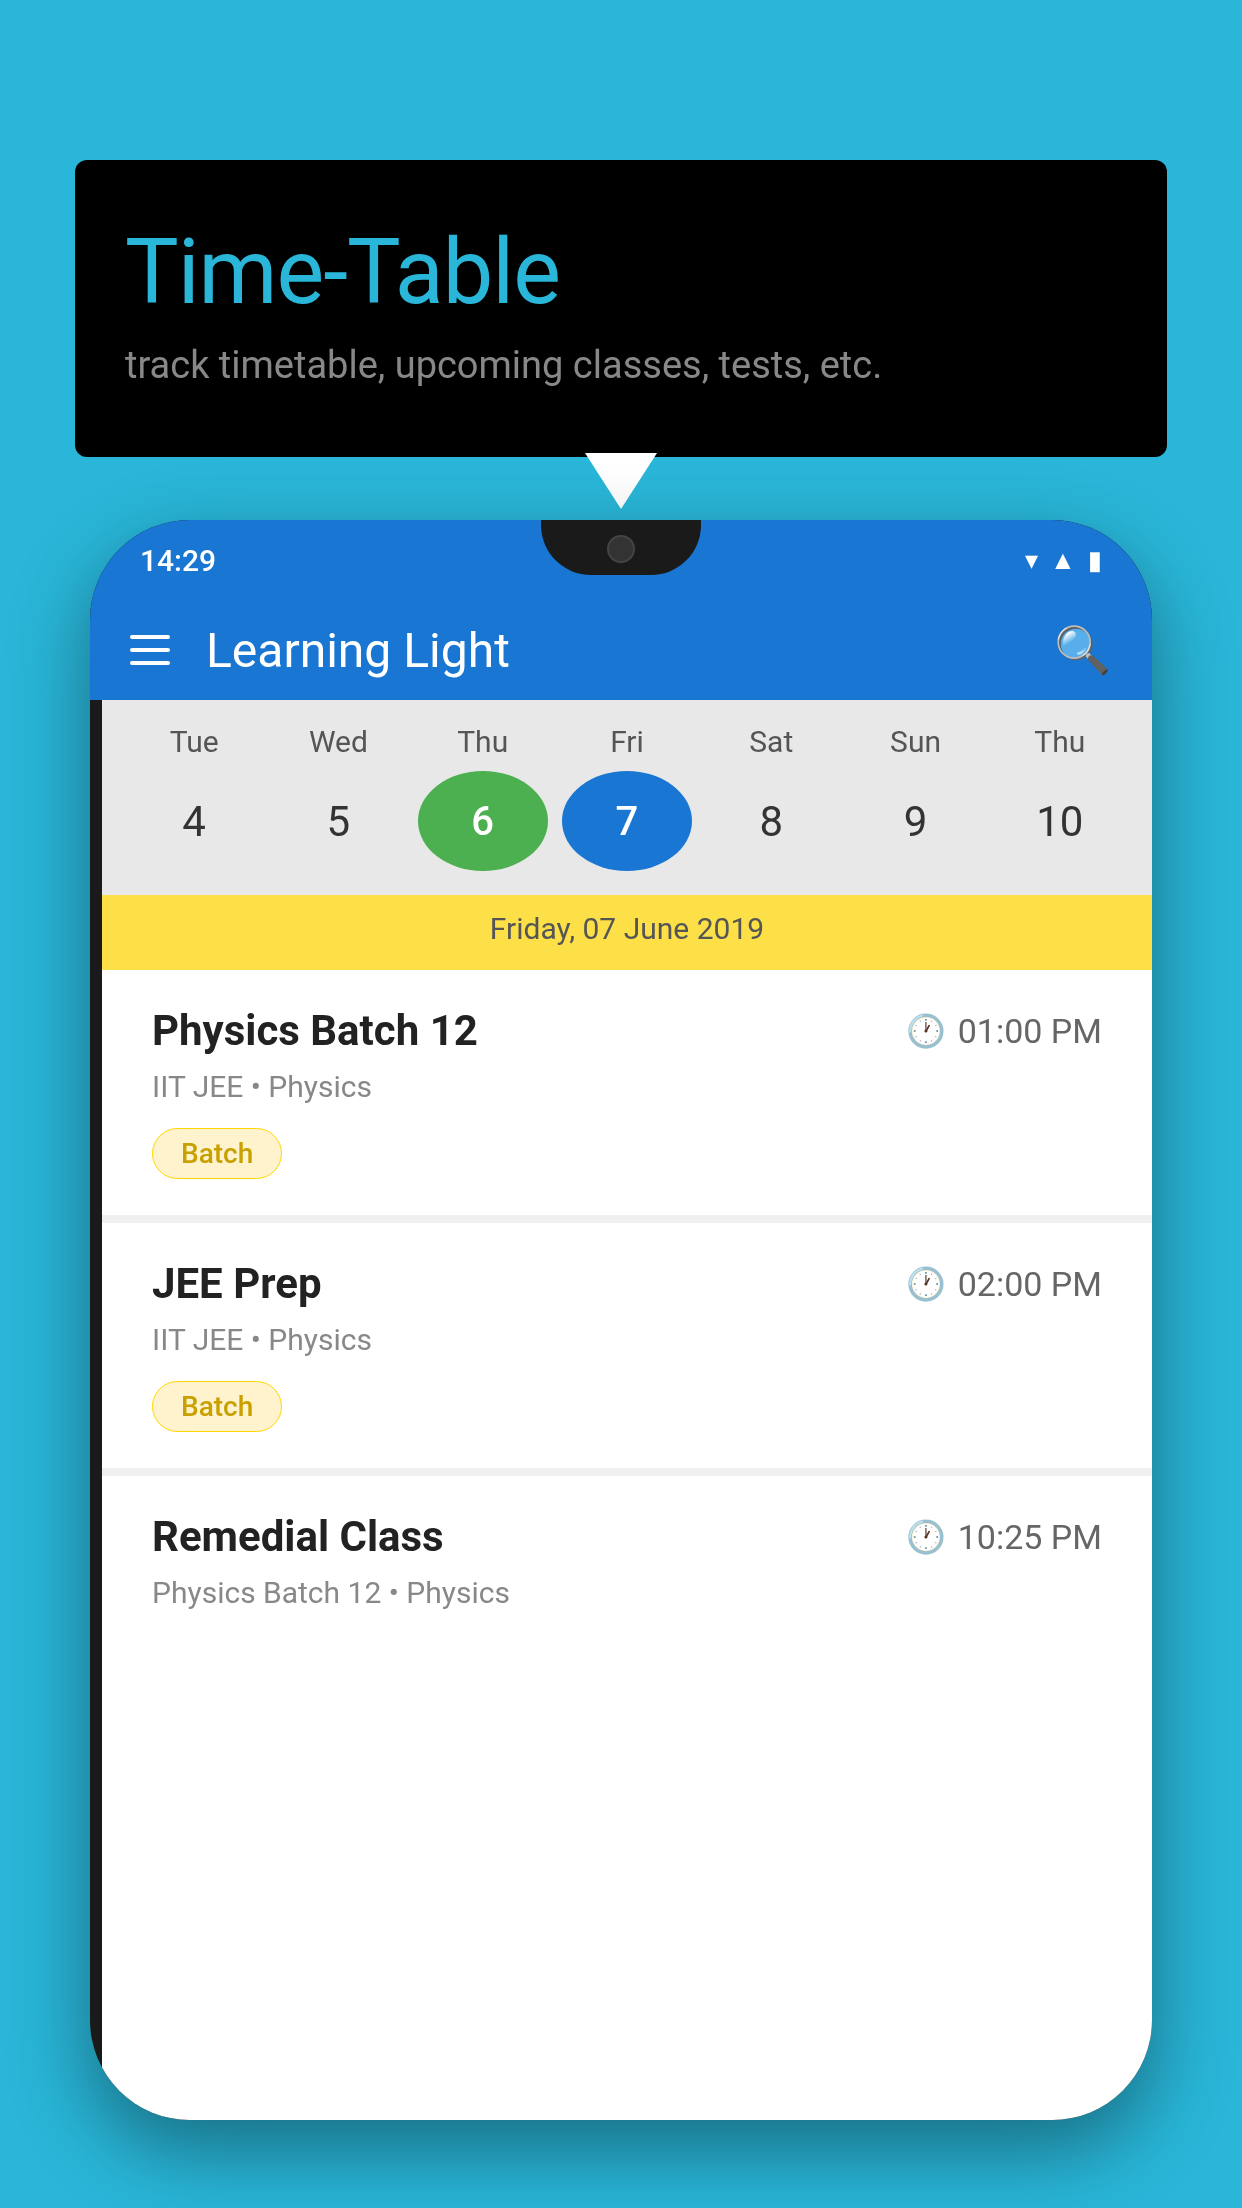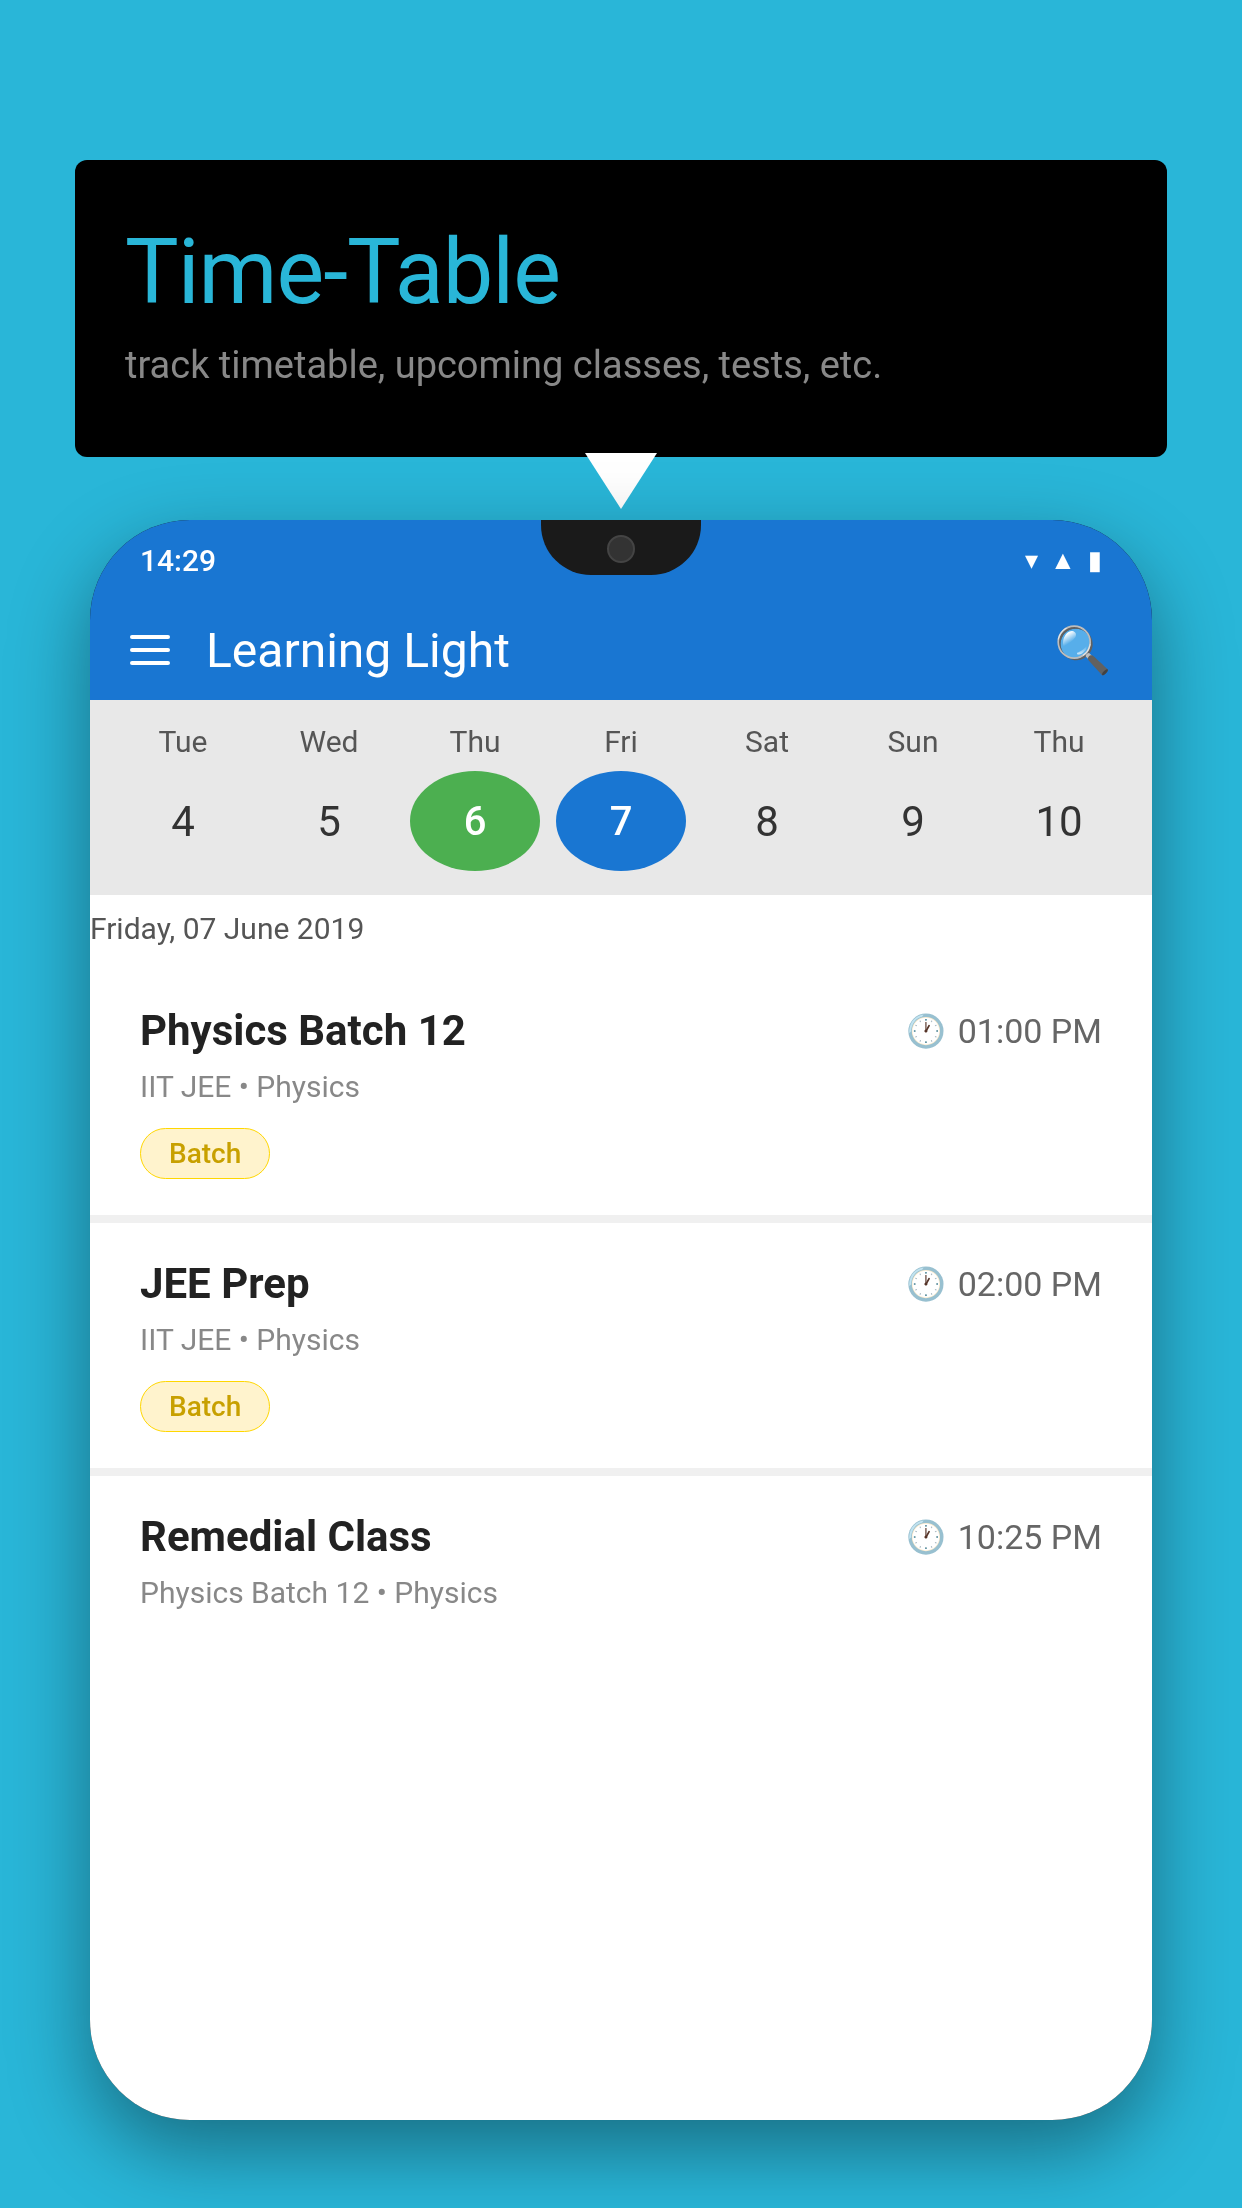--- a/index.html
+++ b/index.html
@@ -213,25 +213,25 @@
 
     .day-number.today-blue {
       background: #1976D2;
       color: white;
       border-radius: 50%;
       font-size: 40px;
       font-weight: 500;
     }
 
     .selected-date-label {
-      text-align: left;
+      text-align: center;
       padding: 16px 0 24px;
       font-size: 30px;
       color: #555;
-      background: #ffffff;
+      background: #fde047;
     }
 
     
     .class-list {
       background: #f0f0f0;
     }
 
     .class-item {
       background: white;
       margin-bottom: 8px;
@@ -280,20 +280,21 @@
       padding: 8px 28px;
       font-size: 28px;
       font-weight: 500;
     }
 
     
     .phone-screen {
       background: white;
       height: calc(1600px - 80px - 100px);
       overflow: hidden;
+      margin-left: 12px;
     }
   </style>
 </head>
 <body>
 
 <div class="speech-bubble">
   <div class="speech-bubble-title">Time-Table</div>
   <div class="speech-bubble-subtitle">track timetable, upcoming classes, tests, etc.</div>
 </div>
 

